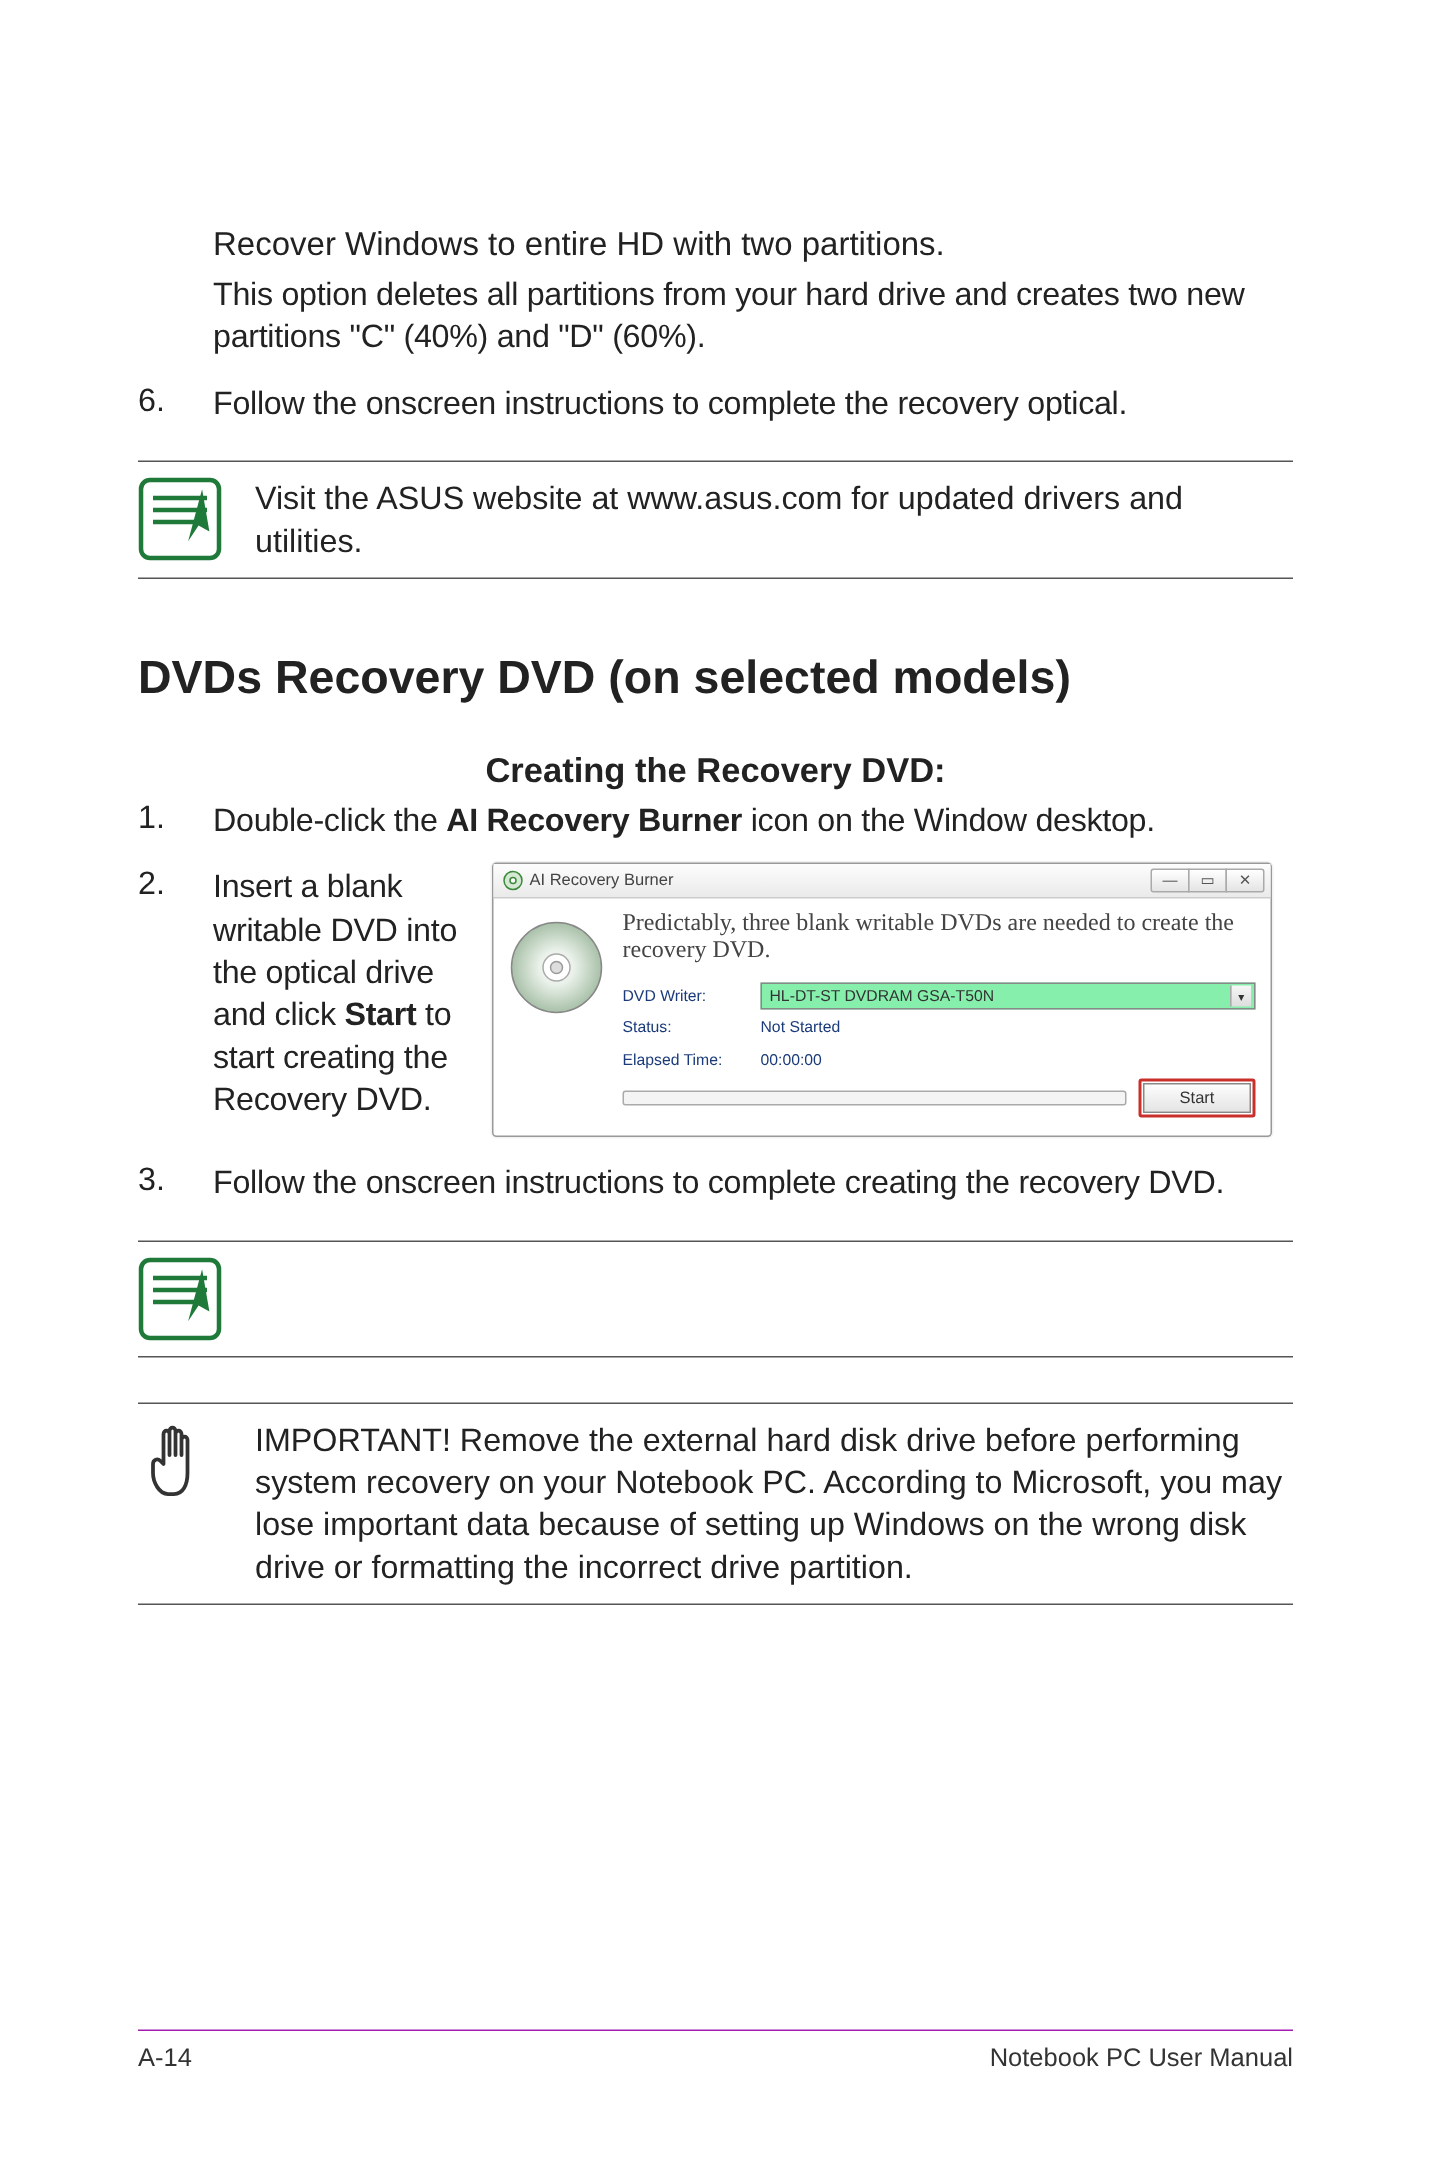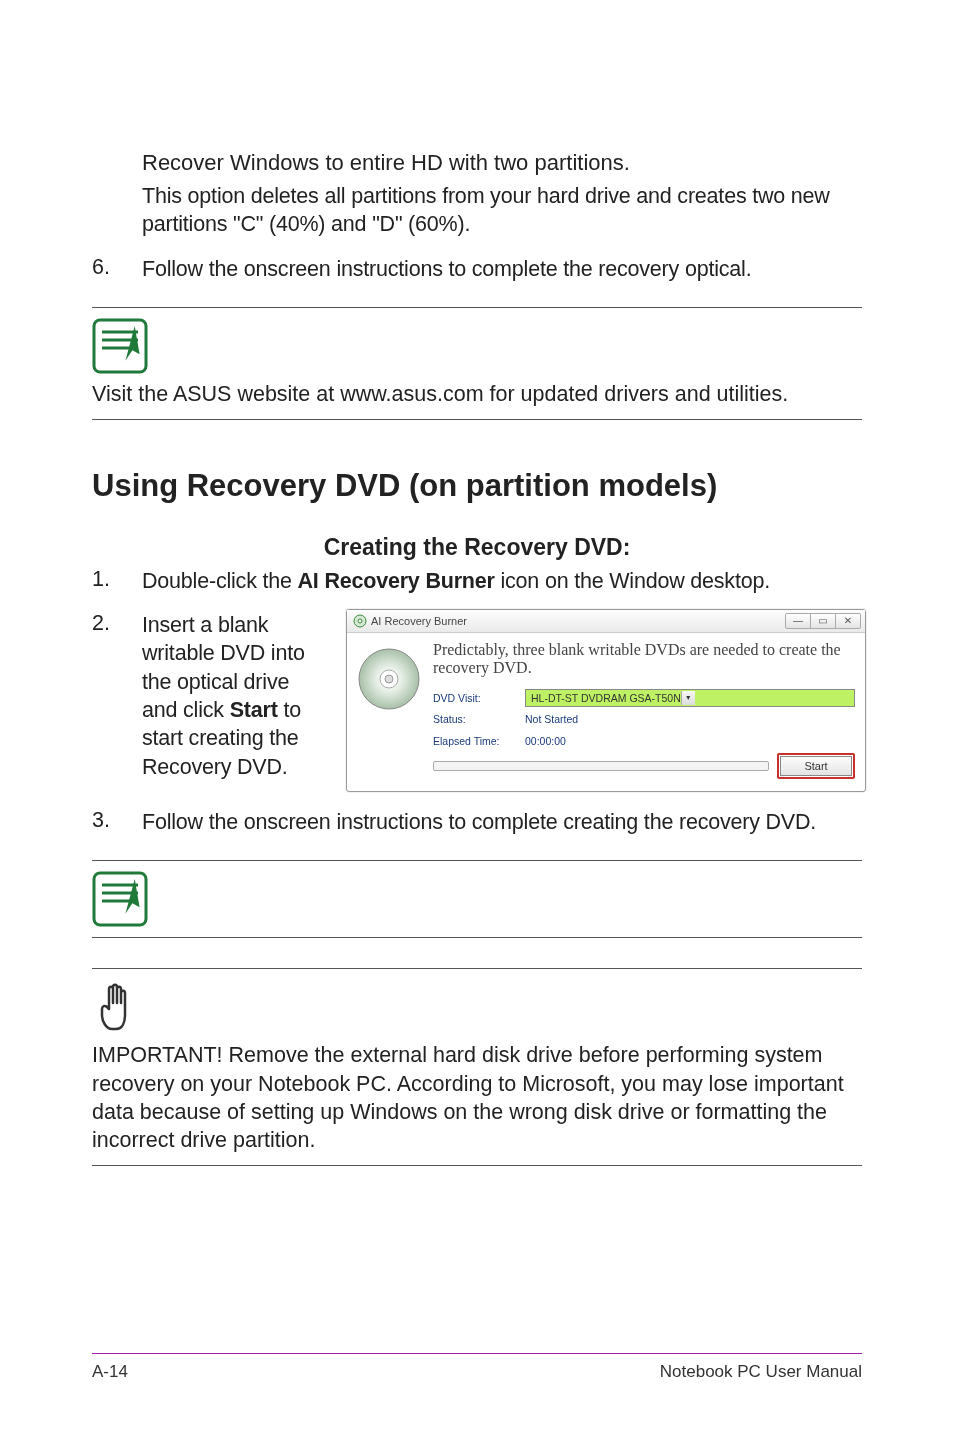--- a/index.html
+++ b/index.html
@@ -41,22 +41,21 @@
     .list-body {
       flex: 1;
     }
     .note-box {
       display: flex;
       border-top: 1px solid #555;
       border-bottom: 1px solid #555;
       padding: 10px 0 10px 0;
       margin-top: 24px;
       align-items: flex-start;
-      gap: 6px;
-      flex-direction: column;
+      gap: 22px;
     }
     .note-icon {
       width: 56px;
       height: 56px;
       flex-shrink: 0;
     }
     .note-text {
       font-size: 21.5px;
       line-height: 1.32;
     }
@@ -67,21 +66,20 @@
       margin-bottom: 30px;
     }
     h2.sub {
       font-size: 23px;
       font-weight: bold;
       margin-bottom: 6px;
       text-align: center;
     }
     .row-with-img {
       display: flex;
-      gap: 18px;
       align-items: flex-start;
     }
     .row-with-img .text-col {
       width: 186px;
       flex-shrink: 0;
     }
     .burner-window {
       border: 1px solid #999;
       background: #fff;
       width: 520px;
@@ -153,22 +151,23 @@
     .field-label {
       width: 92px;
       color: #1a3a7a;
     }
     .dropdown {
       flex: 1;
       border: 1px solid #888;
       height: 18px;
       display: flex;
       align-items: center;
+      justify-content: space-between;
       padding: 0 2px 0 5px;
-      background: #bef264;
+      background: #86efac;
       color: #333;
     }
     .dropdown-arrow {
       width: 14px;
       height: 14px;
       background: linear-gradient(#f6f6f6, #ddd);
       border-left: 1px solid #aaa;
       display: flex;
       align-items: center;
       justify-content: center;
@@ -235,21 +234,21 @@
 
 <div class="note-box">
   <svg class="note-icon" viewBox="0 0 56 56">
     <rect x="2" y="2" width="52" height="52" rx="6" fill="none" stroke="#1f7a3a" stroke-width="3"></rect>
     <path d="M10 14 L46 14 M10 22 L46 22 M10 30 L46 30" stroke="#1f7a3a" stroke-width="3" fill="none"></path>
     <path d="M38 8 L50 34 L42 32 L38 44 Z" fill="#1f7a3a" transform="rotate(15 40 26)"></path>
   </svg>
   <div class="note-text">Visit the ASUS website at www.asus.com for updated drivers and utilities.</div>
 </div>
 
-<h1 class="section">Using Recovery DVD (on partition models)</h1>
+<h1 class="section">DVDs Recovery DVD (on selected models)</h1>
 
 <h2 class="sub">Creating the Recovery DVD:</h2>
 
 <div class="list-row" style="margin-top:4px">
   <div class="list-num">1.</div>
   <div class="list-body para">
     <span>Double-click the </span><b>AI Recovery Burner</b><span> icon on the Window desktop.</span>
   </div>
 </div>
 
@@ -286,21 +285,21 @@
                 <stop offset="100%" stop-color="#a8c0a8"></stop>
               </radialGradient>
             </defs>
             <circle cx="32" cy="32" r="30" fill="url(#cdg)" stroke="#888"></circle>
             <circle cx="32" cy="32" r="9" fill="#fff" stroke="#aaa"></circle>
             <circle cx="32" cy="32" r="4" fill="#ddd" stroke="#999"></circle>
           </svg>
           <div class="burner-fields">
             <div class="burner-top-note">Predictably, three blank writable DVDs are needed to create the recovery DVD.</div>
             <div class="field-row">
-              <div class="field-label">DVD Visit:</div>
+              <div class="field-label">DVD Writer:</div>
               <div class="dropdown">
                 <span>HL-DT-ST DVDRAM GSA-T50N</span>
                 <div class="dropdown-arrow">▾</div>
               </div>
             </div>
             <div class="field-row">
               <div class="field-label">Status:</div>
               <div class="field-value">Not Started</div>
             </div>
             <div class="field-row" style="margin-top:10px">

